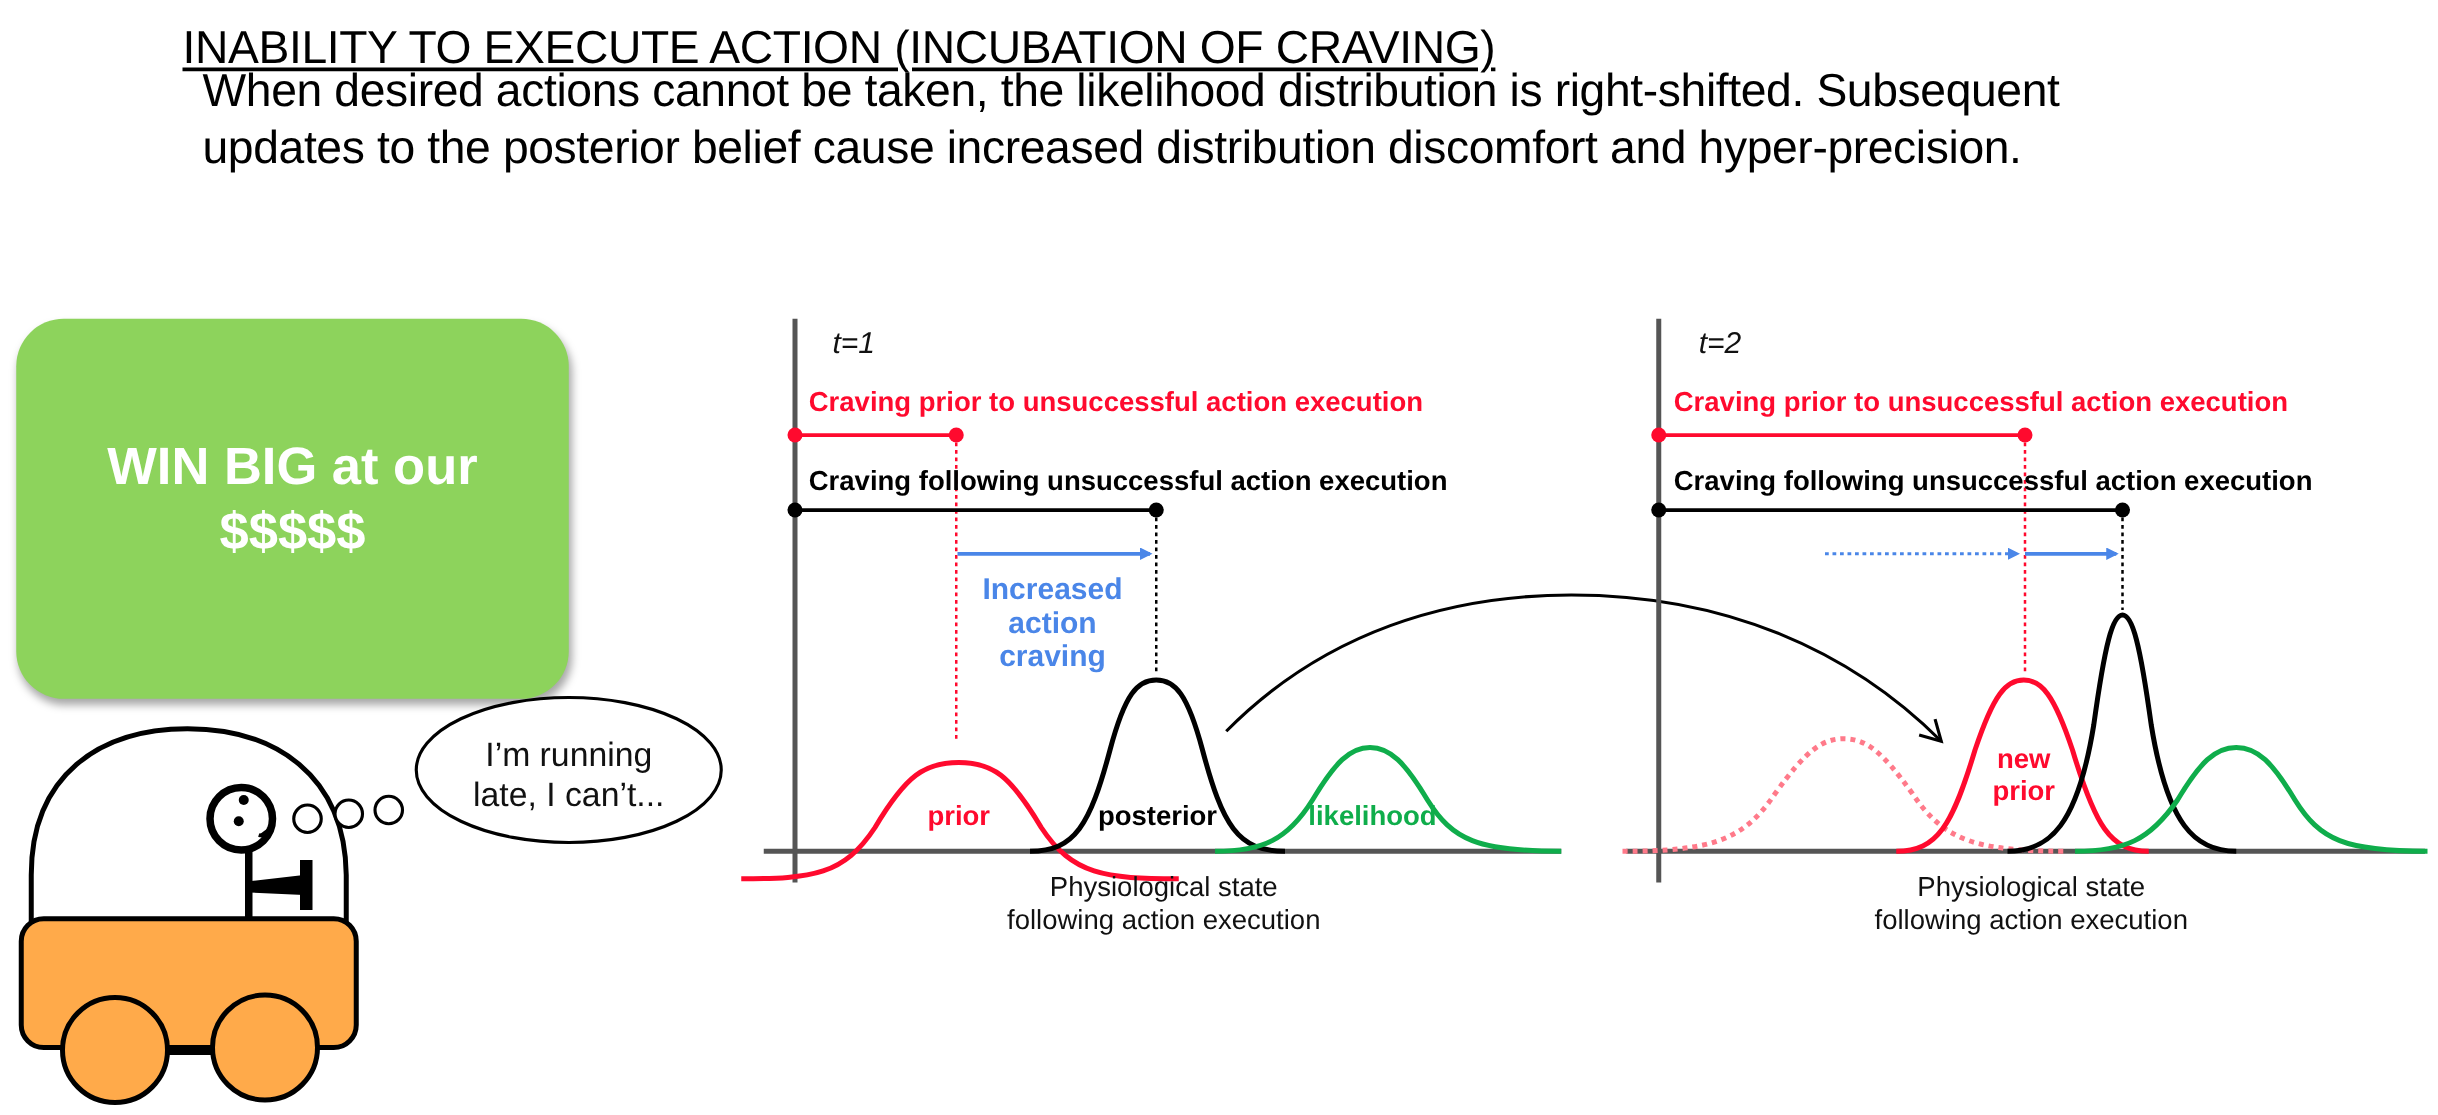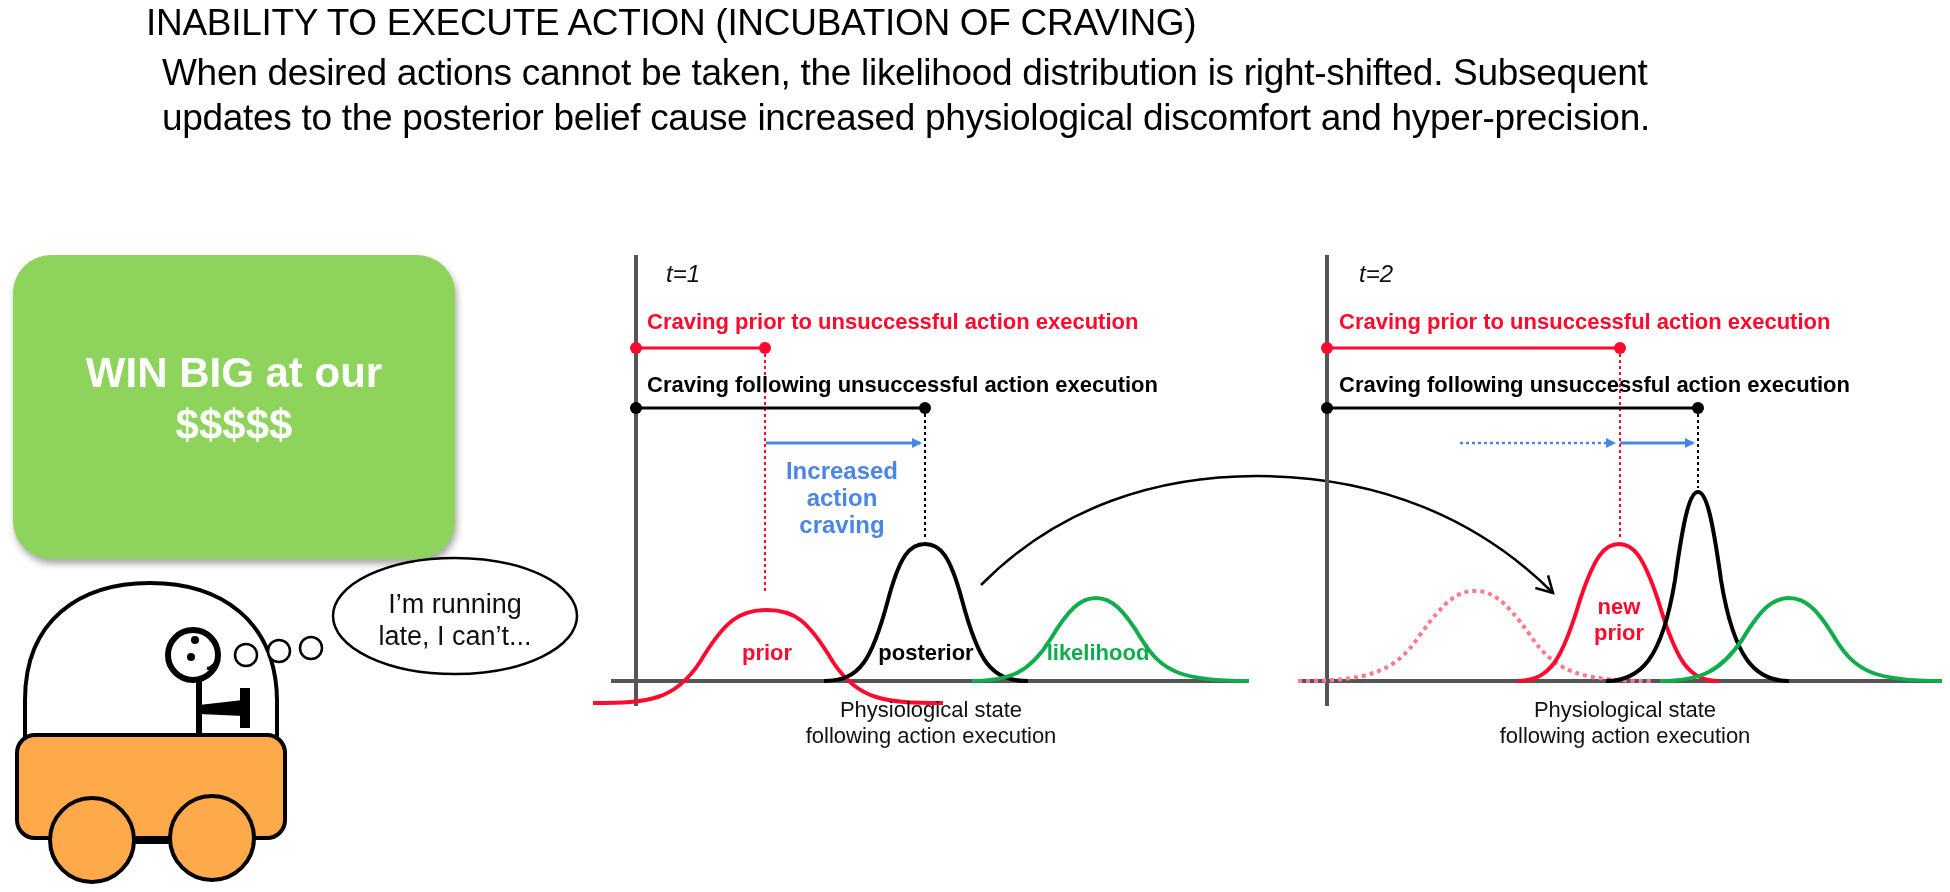--- a/index.html
+++ b/index.html
@@ -1,36 +1,36 @@
 <!DOCTYPE html>
 <html><head>
   <meta charset="utf-8">
   <style>
     html, body { margin: 0; padding: 0; background: #ffffff; }
     body { width: 1950px; height: 892px; position: relative; overflow: hidden; font-family: "Liberation Sans", sans-serif; }
     .abs { position: absolute; }
-    .title { left: 146px; top: 2px; font-size: 37px; color: #000; text-decoration-thickness: 3px; text-underline-offset: 4px; white-space: nowrap; letter-spacing: -0.3px; }
+    .title { left: 146px; top: 17px; font-size: 37px; color: #000; text-decoration: underline; text-decoration-thickness: 3px; text-underline-offset: 4px; white-space: nowrap; letter-spacing: -0.3px; }
     .desc { left: 162px; top: 50px; font-size: 37px; color: #000; line-height: 45px; white-space: nowrap; letter-spacing: -0.3px; }
     .ad-box { left: 13px; top: 255px; width: 442px; height: 304px; background: #8dd35c; border-radius: 38px; box-shadow: 2px 5px 7px rgba(0,0,0,0.35); display: flex; flex-direction: column; align-items: center; justify-content: center; color: #fff; font-weight: bold; font-size: 42px; line-height: 52px; text-align: center; padding-bottom: 16px; box-sizing: border-box; }
     svg { position: absolute; left: 0; top: 0; }
     .lbl-red { fill: #ff0a2e; font-weight: bold; font-size: 22px; font-family: "Liberation Sans", sans-serif; }
     .lbl-black { fill: #000; font-weight: bold; font-size: 22px; font-family: "Liberation Sans", sans-serif; }
     .lbl-blue { fill: #4a86e8; font-weight: bold; font-size: 24px; font-family: "Liberation Sans", sans-serif; }
     .lbl-green { fill: #0fad4b; font-weight: bold; font-size: 22px; font-family: "Liberation Sans", sans-serif; }
     .lbl-axis { fill: #111; font-size: 22px; font-family: "Liberation Sans", sans-serif; }
     .lbl-time { fill: #111; font-size: 24px; font-style: italic; font-family: "Liberation Sans", sans-serif; }
     .lbl-thought { fill: #111; font-size: 27px; font-family: "Liberation Sans", sans-serif; }
   </style>
 </head>
 <body>
 
 <div class="abs title">INABILITY TO EXECUTE ACTION (INCUBATION OF CRAVING)</div>
 <div class="abs desc">
   <div>When desired actions cannot be taken, the likelihood distribution is right-shifted. Subsequent</div>
-  <div>updates to the posterior belief cause increased physiological discomfort and hyper-precision.</div>
+  <div>updates to the posterior belief cause increased distribution discomfort and hyper-precision.</div>
 </div>
 
 <div class="abs ad-box">
   <div>WIN BIG at our</div>
   <div>$$$$$</div>
 </div>
 
 <svg width="1950" height="892" viewBox="0 0 1950 892">
   <defs>
     <marker id="arrBlue" markerWidth="10" markerHeight="10" refX="8" refY="5" orient="auto" markerUnits="userSpaceOnUse">

